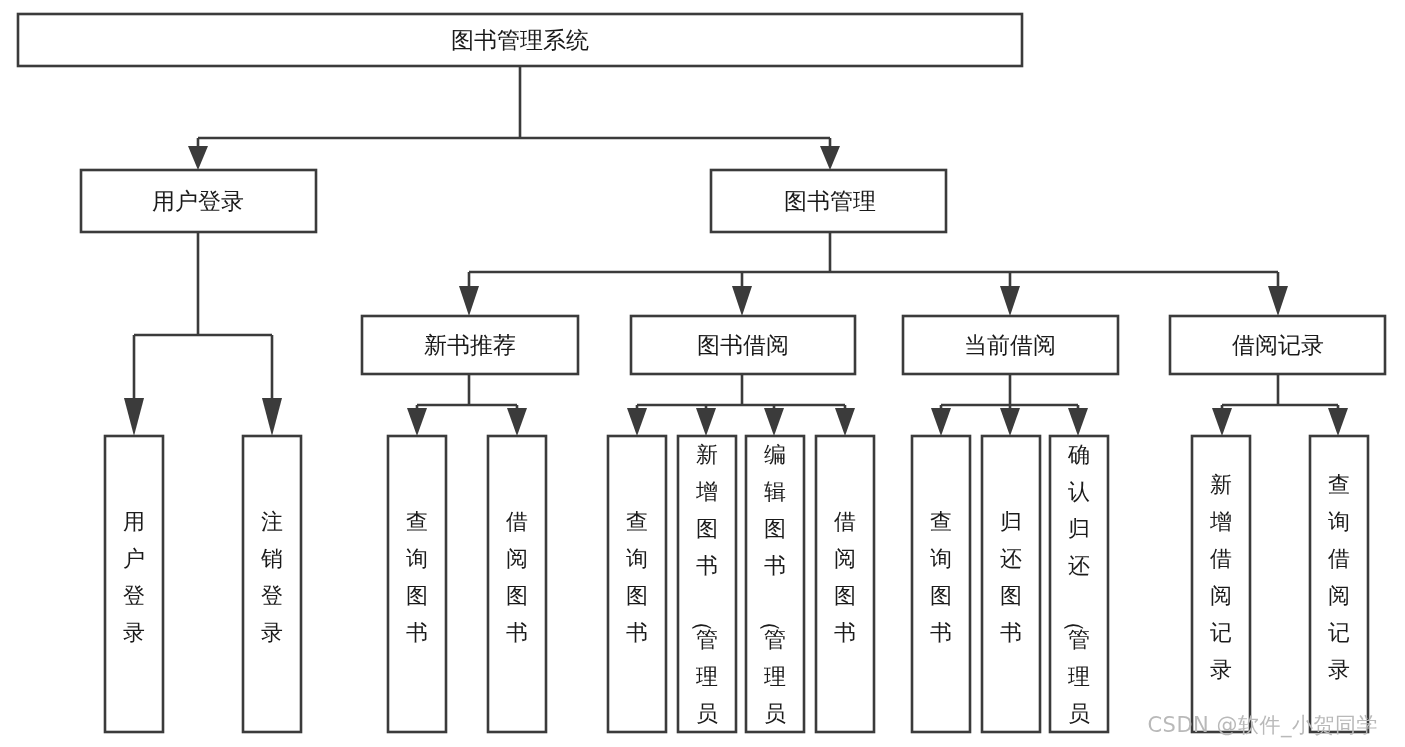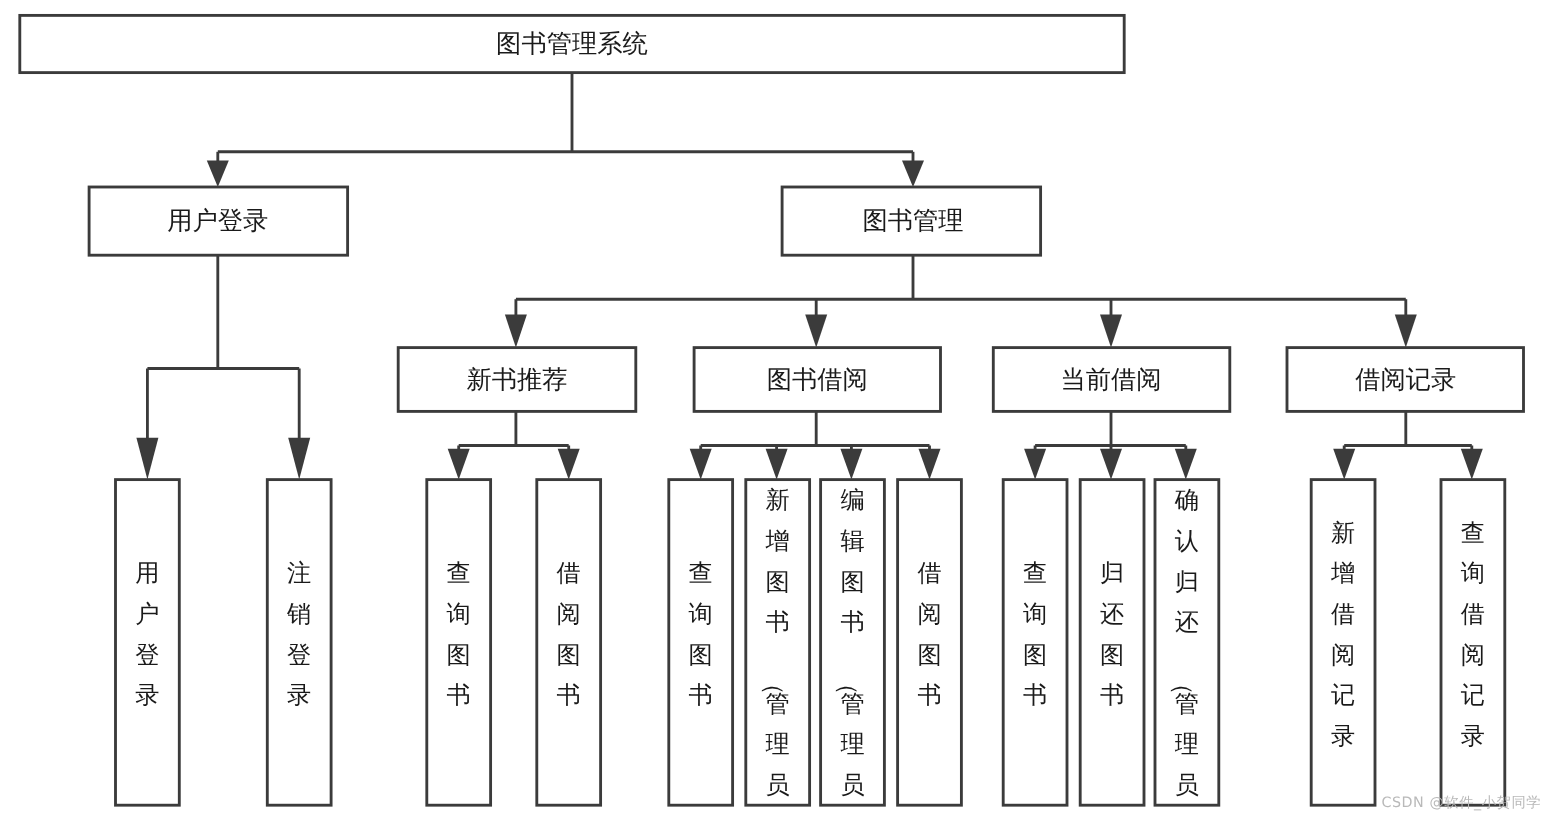--- a/index.html
+++ b/index.html
@@ -53,24 +53,24 @@
     dominant-baseline: middle;
   }
   .leaflabel {
     font-family: "DejaVu Sans", "Liberation Sans", sans-serif;
     font-size: 22px;
     fill: #1a1a1a;
     text-anchor: middle;
   }
   .watermark {
     position: absolute;
-    right: 4px;
+    right: 27px;
     bottom: 8px;
     font-family: "DejaVu Sans", "Liberation Sans", sans-serif;
-    font-size: 13px;
+    font-size: 21px;
     color: #b9b9b9;
     white-space: nowrap;
     letter-spacing: 0.5px;
   }
 </style>
 </head>
 <body>
 
 <div id="stage">
 

